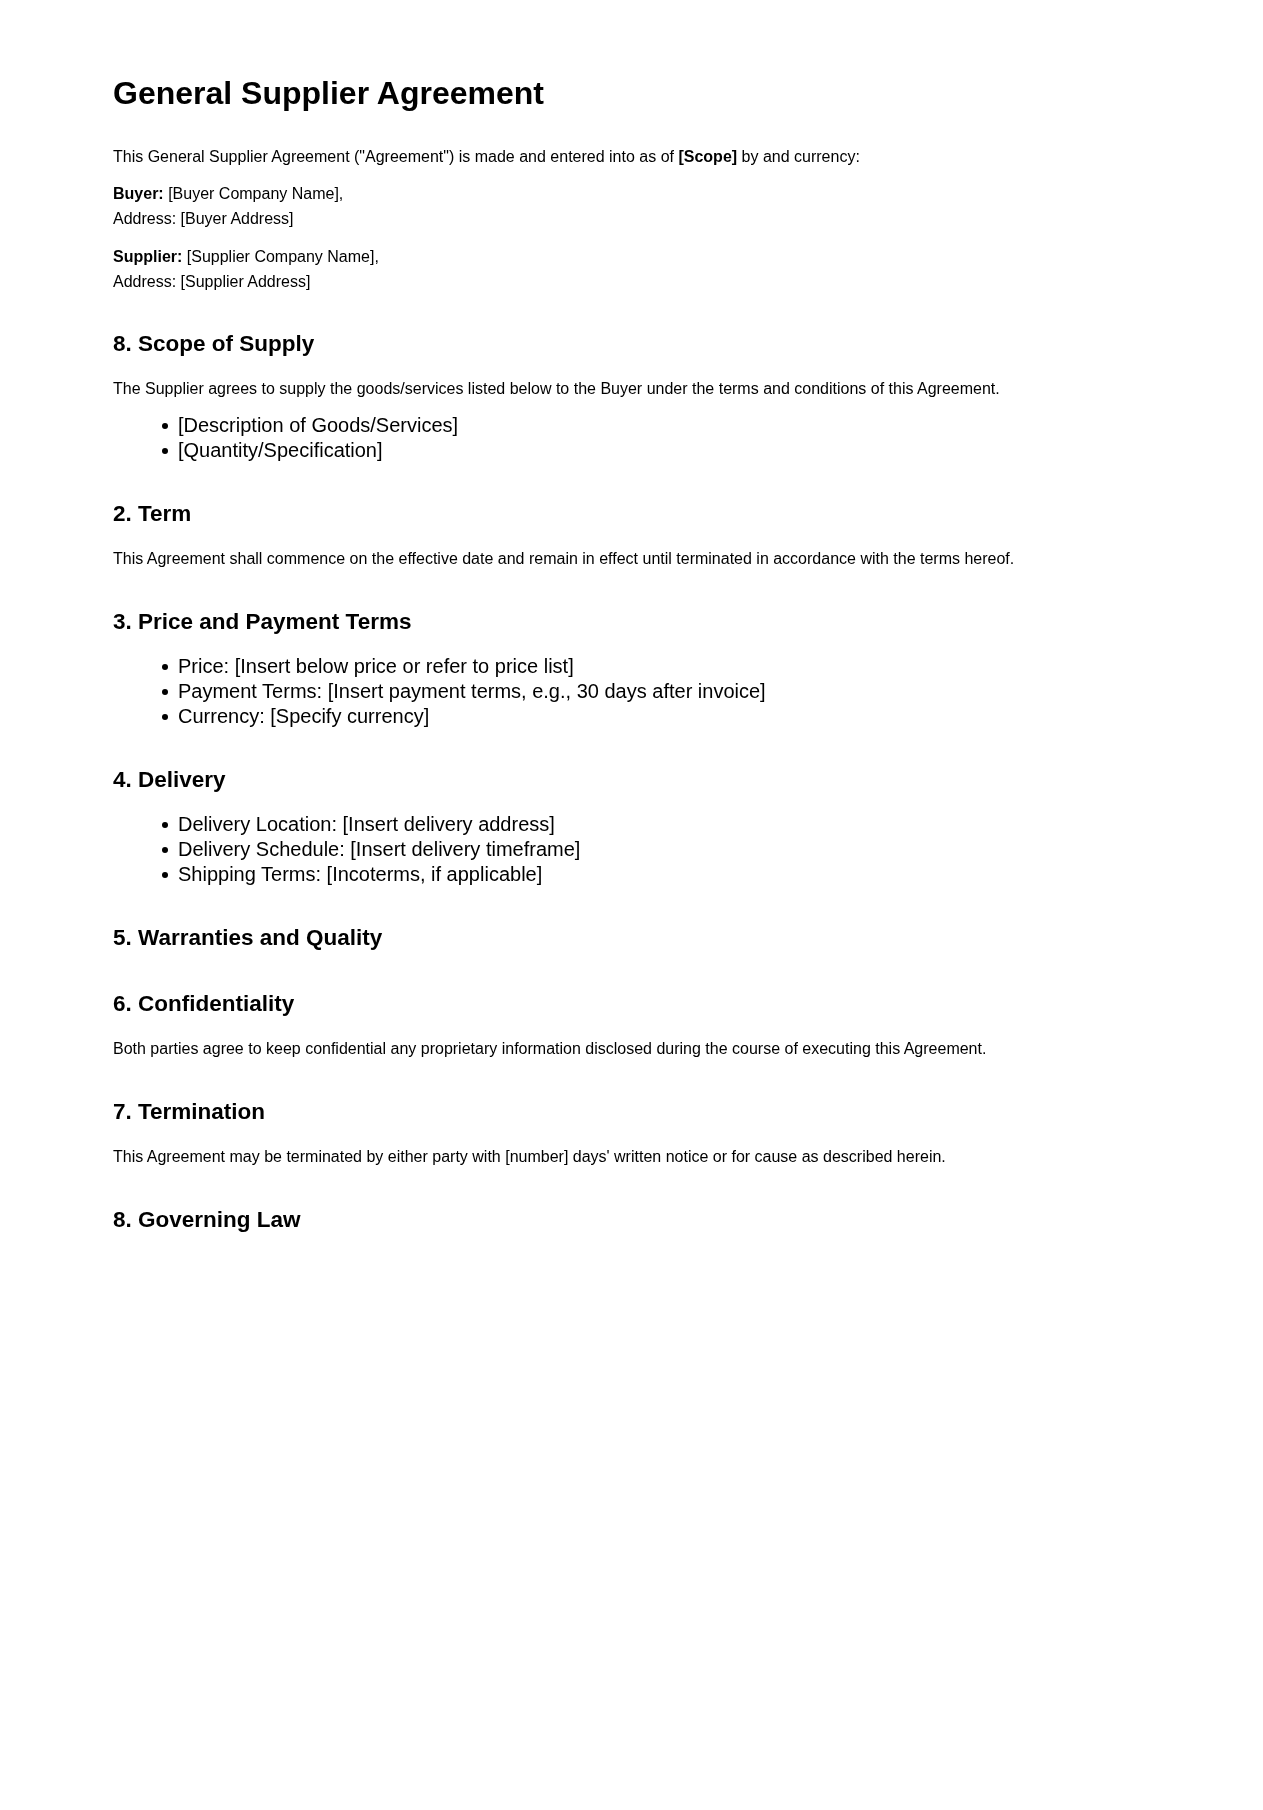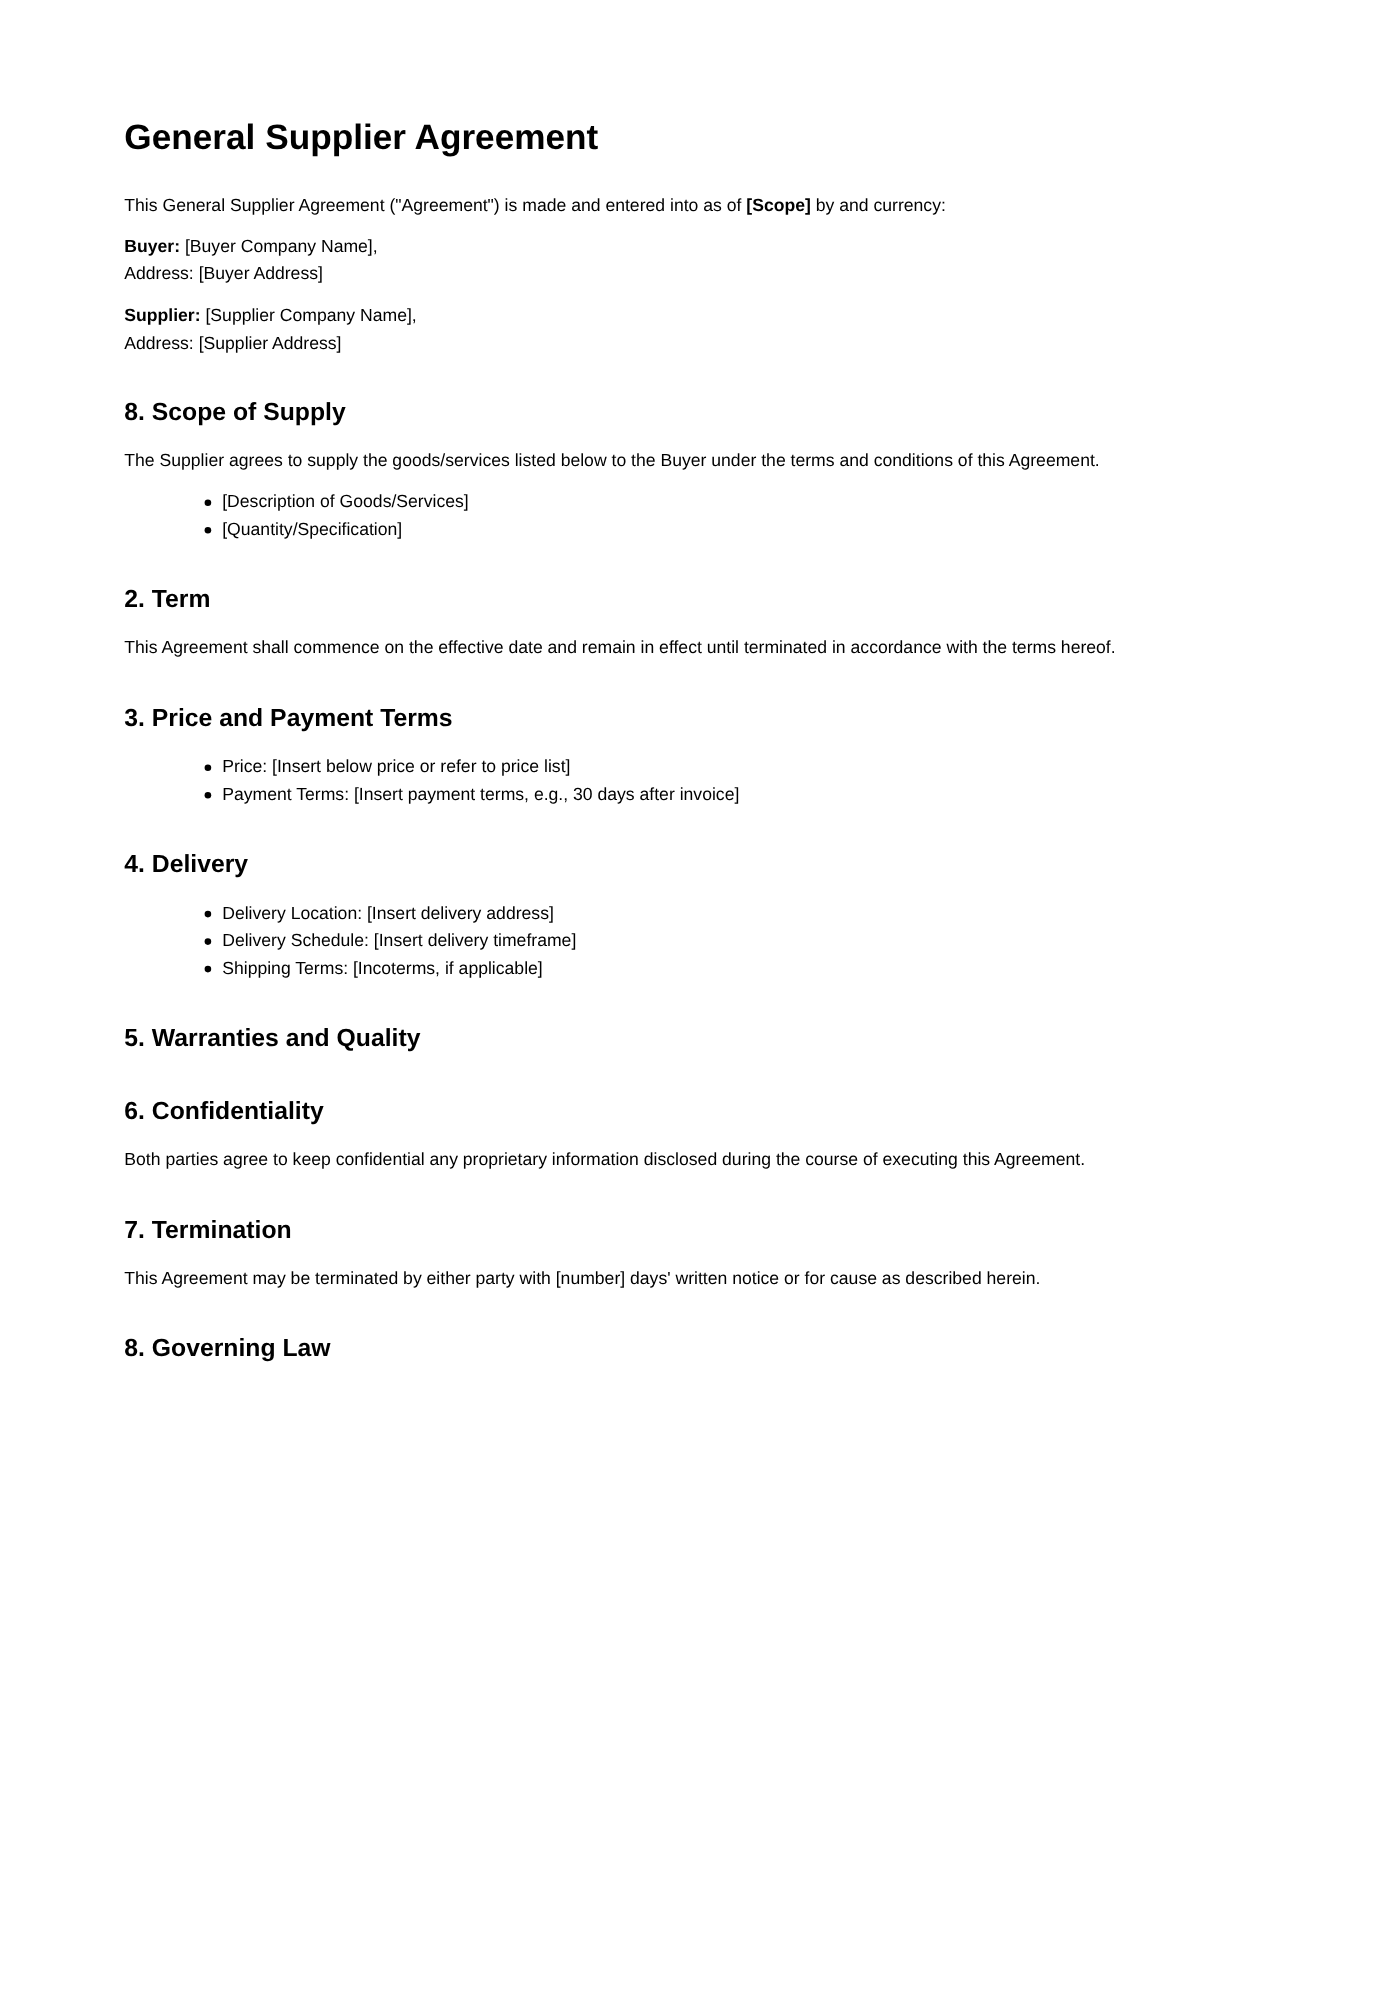--- a/index.html
+++ b/index.html
@@ -11,21 +11,21 @@
       width: 1263px;
       height: 1810px;
       overflow: hidden;
       position: relative;
       font-family: "Liberation Sans", sans-serif;
       color: #000000;
     }
     .page {
       position: absolute;
       left: 113px;
-      top: 104px;
+      top: 73px;
       width: 1040px;
     }
     h1 {
       font-size: 32px;
       line-height: 40px;
       font-weight: bold;
       margin: 0 0 31px 0;
       letter-spacing: 0;
     }
     p {
@@ -44,24 +44,23 @@
     }
     h2.first {
       margin-top: 35px;
     }
     ul {
       margin: 0 0 12px 0;
       padding-left: 65px;
       list-style: none;
     }
     li {
-      font-size: 16px;
+      font-size: 20px;
       line-height: 25px;
       position: relative;
-      margin-left: 24px;
     }
     li .bullet {
       position: absolute;
       left: -16px;
       top: 10px;
       width: 6px;
       height: 6px;
       border-radius: 50%;
       background: #000000;
     }
@@ -86,20 +85,21 @@
     <li><span class="bullet"></span><span>[Quantity/Specification]</span></li>
   </ul>
 
   <h2>2. Term</h2>
   <p>This Agreement shall commence on the effective date and remain in effect until terminated in accordance with the terms hereof.</p>
 
   <h2>3. Price and Payment Terms</h2>
   <ul>
     <li><span class="bullet"></span><span>Price: [Insert below price or refer to price list]</span></li>
     <li><span class="bullet"></span><span>Payment Terms: [Insert payment terms, e.g., 30 days after invoice]</span></li>
+    <li><span class="bullet"></span><span>Currency: [Specify currency]</span></li>
   </ul>
 
   <h2>4. Delivery</h2>
   <ul>
     <li><span class="bullet"></span><span>Delivery Location: [Insert delivery address]</span></li>
     <li><span class="bullet"></span><span>Delivery Schedule: [Insert delivery timeframe]</span></li>
     <li><span class="bullet"></span><span>Shipping Terms: [Incoterms, if applicable]</span></li>
   </ul>
 
   <h2>5. Warranties and Quality</h2>

